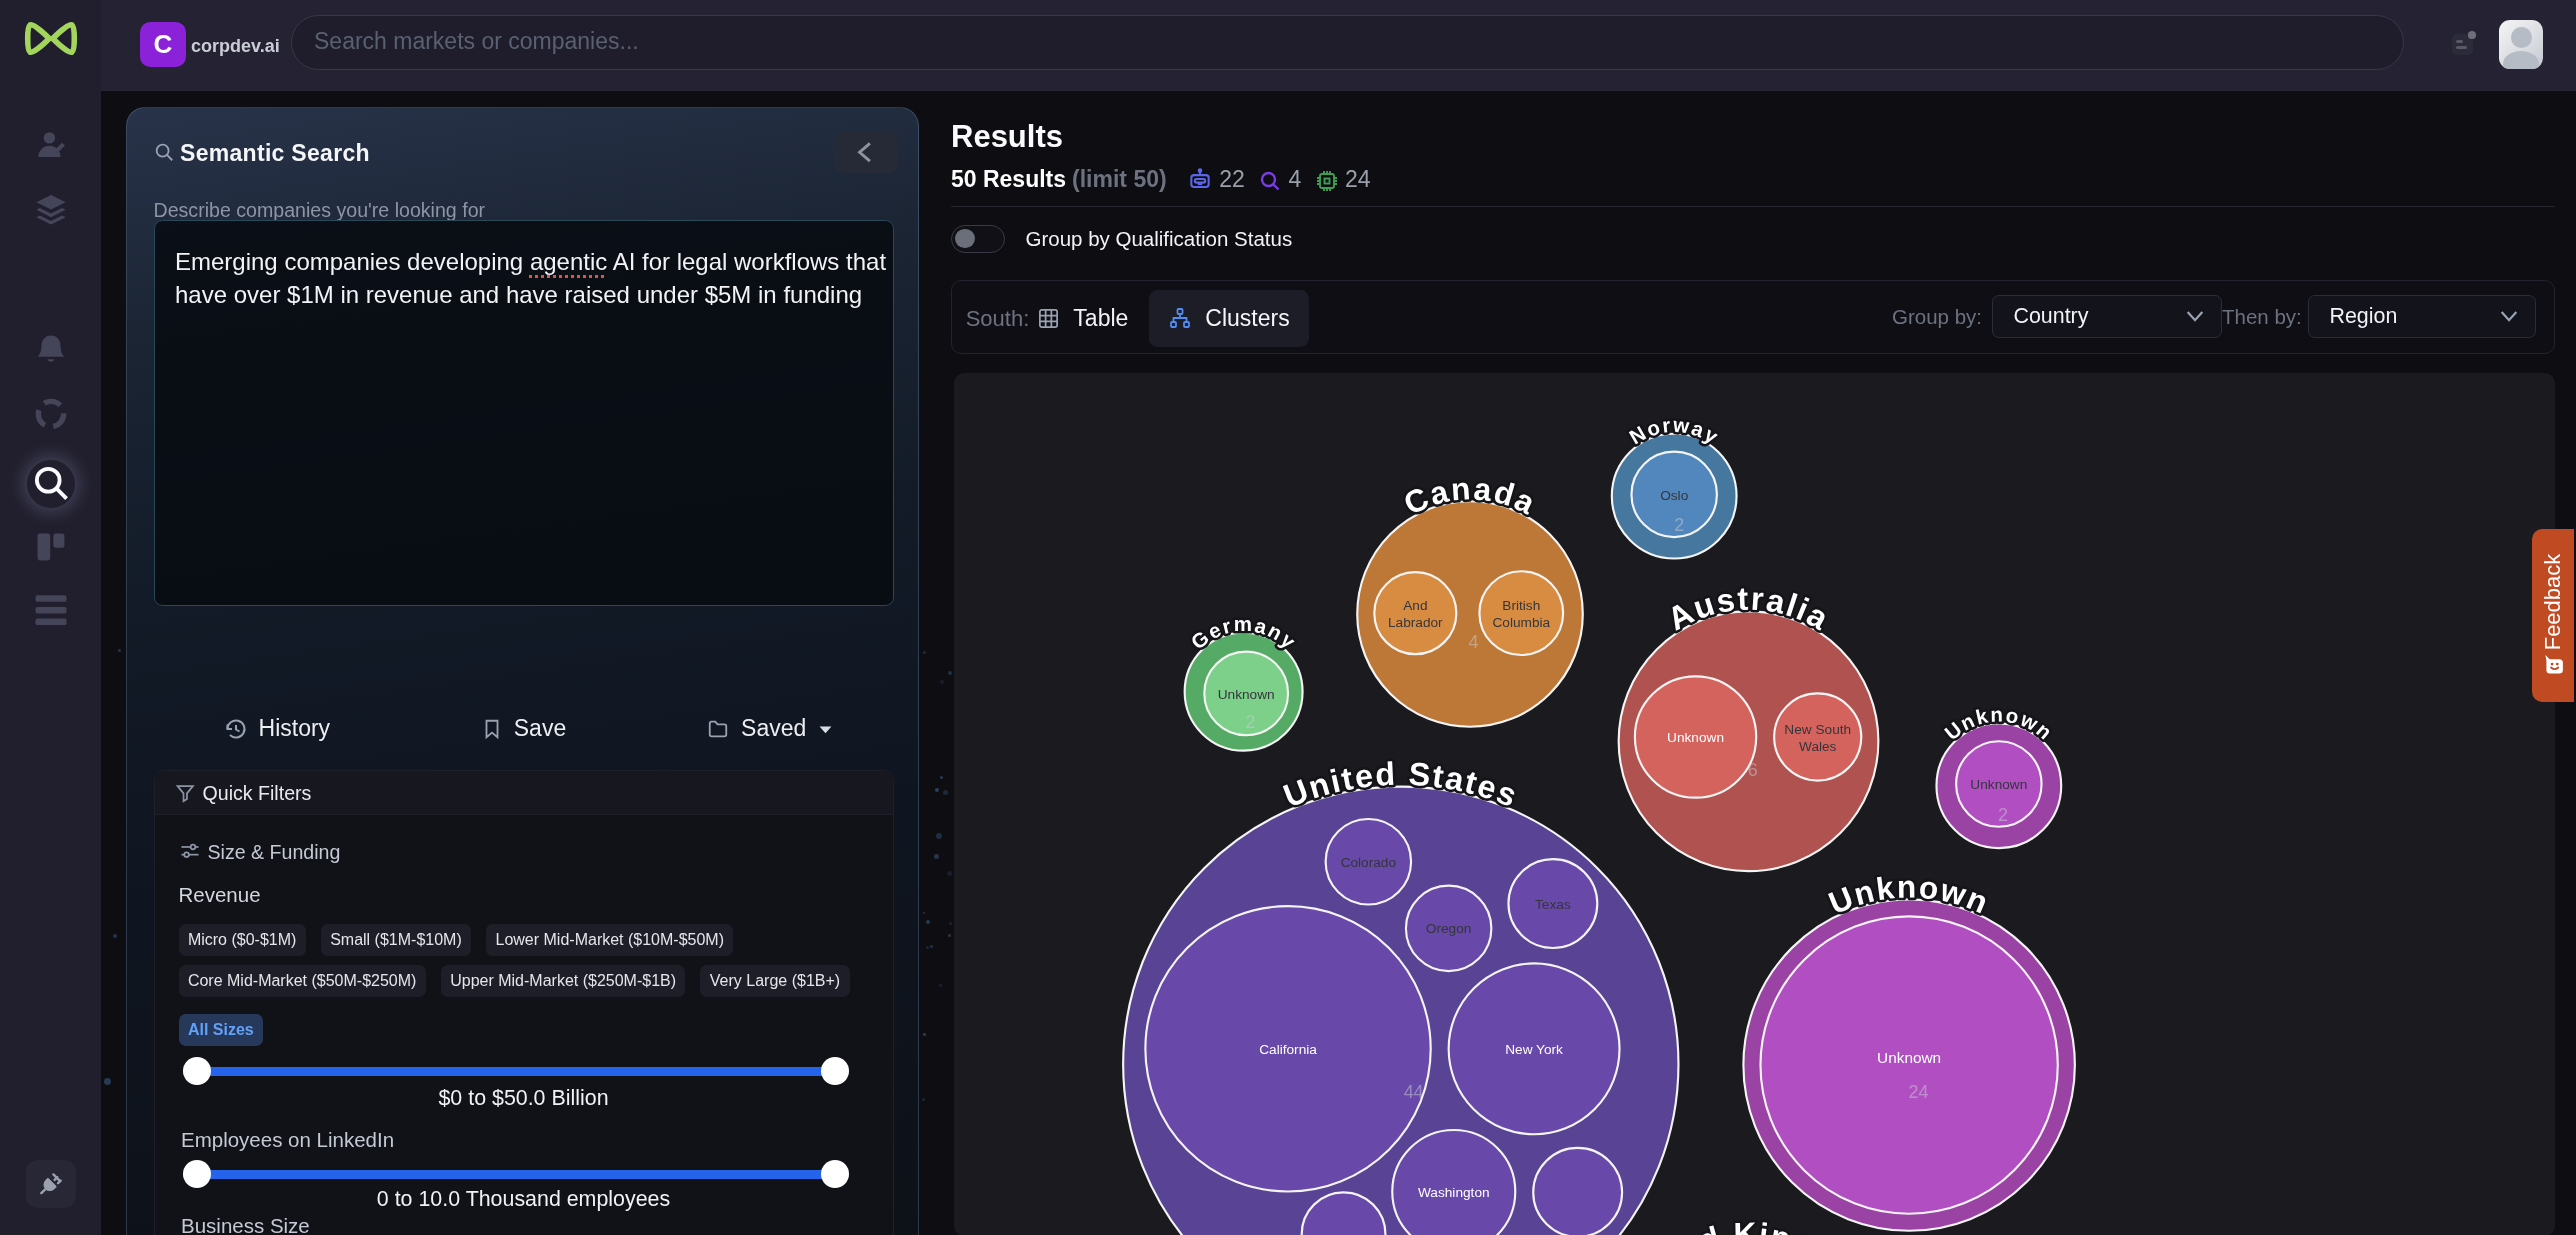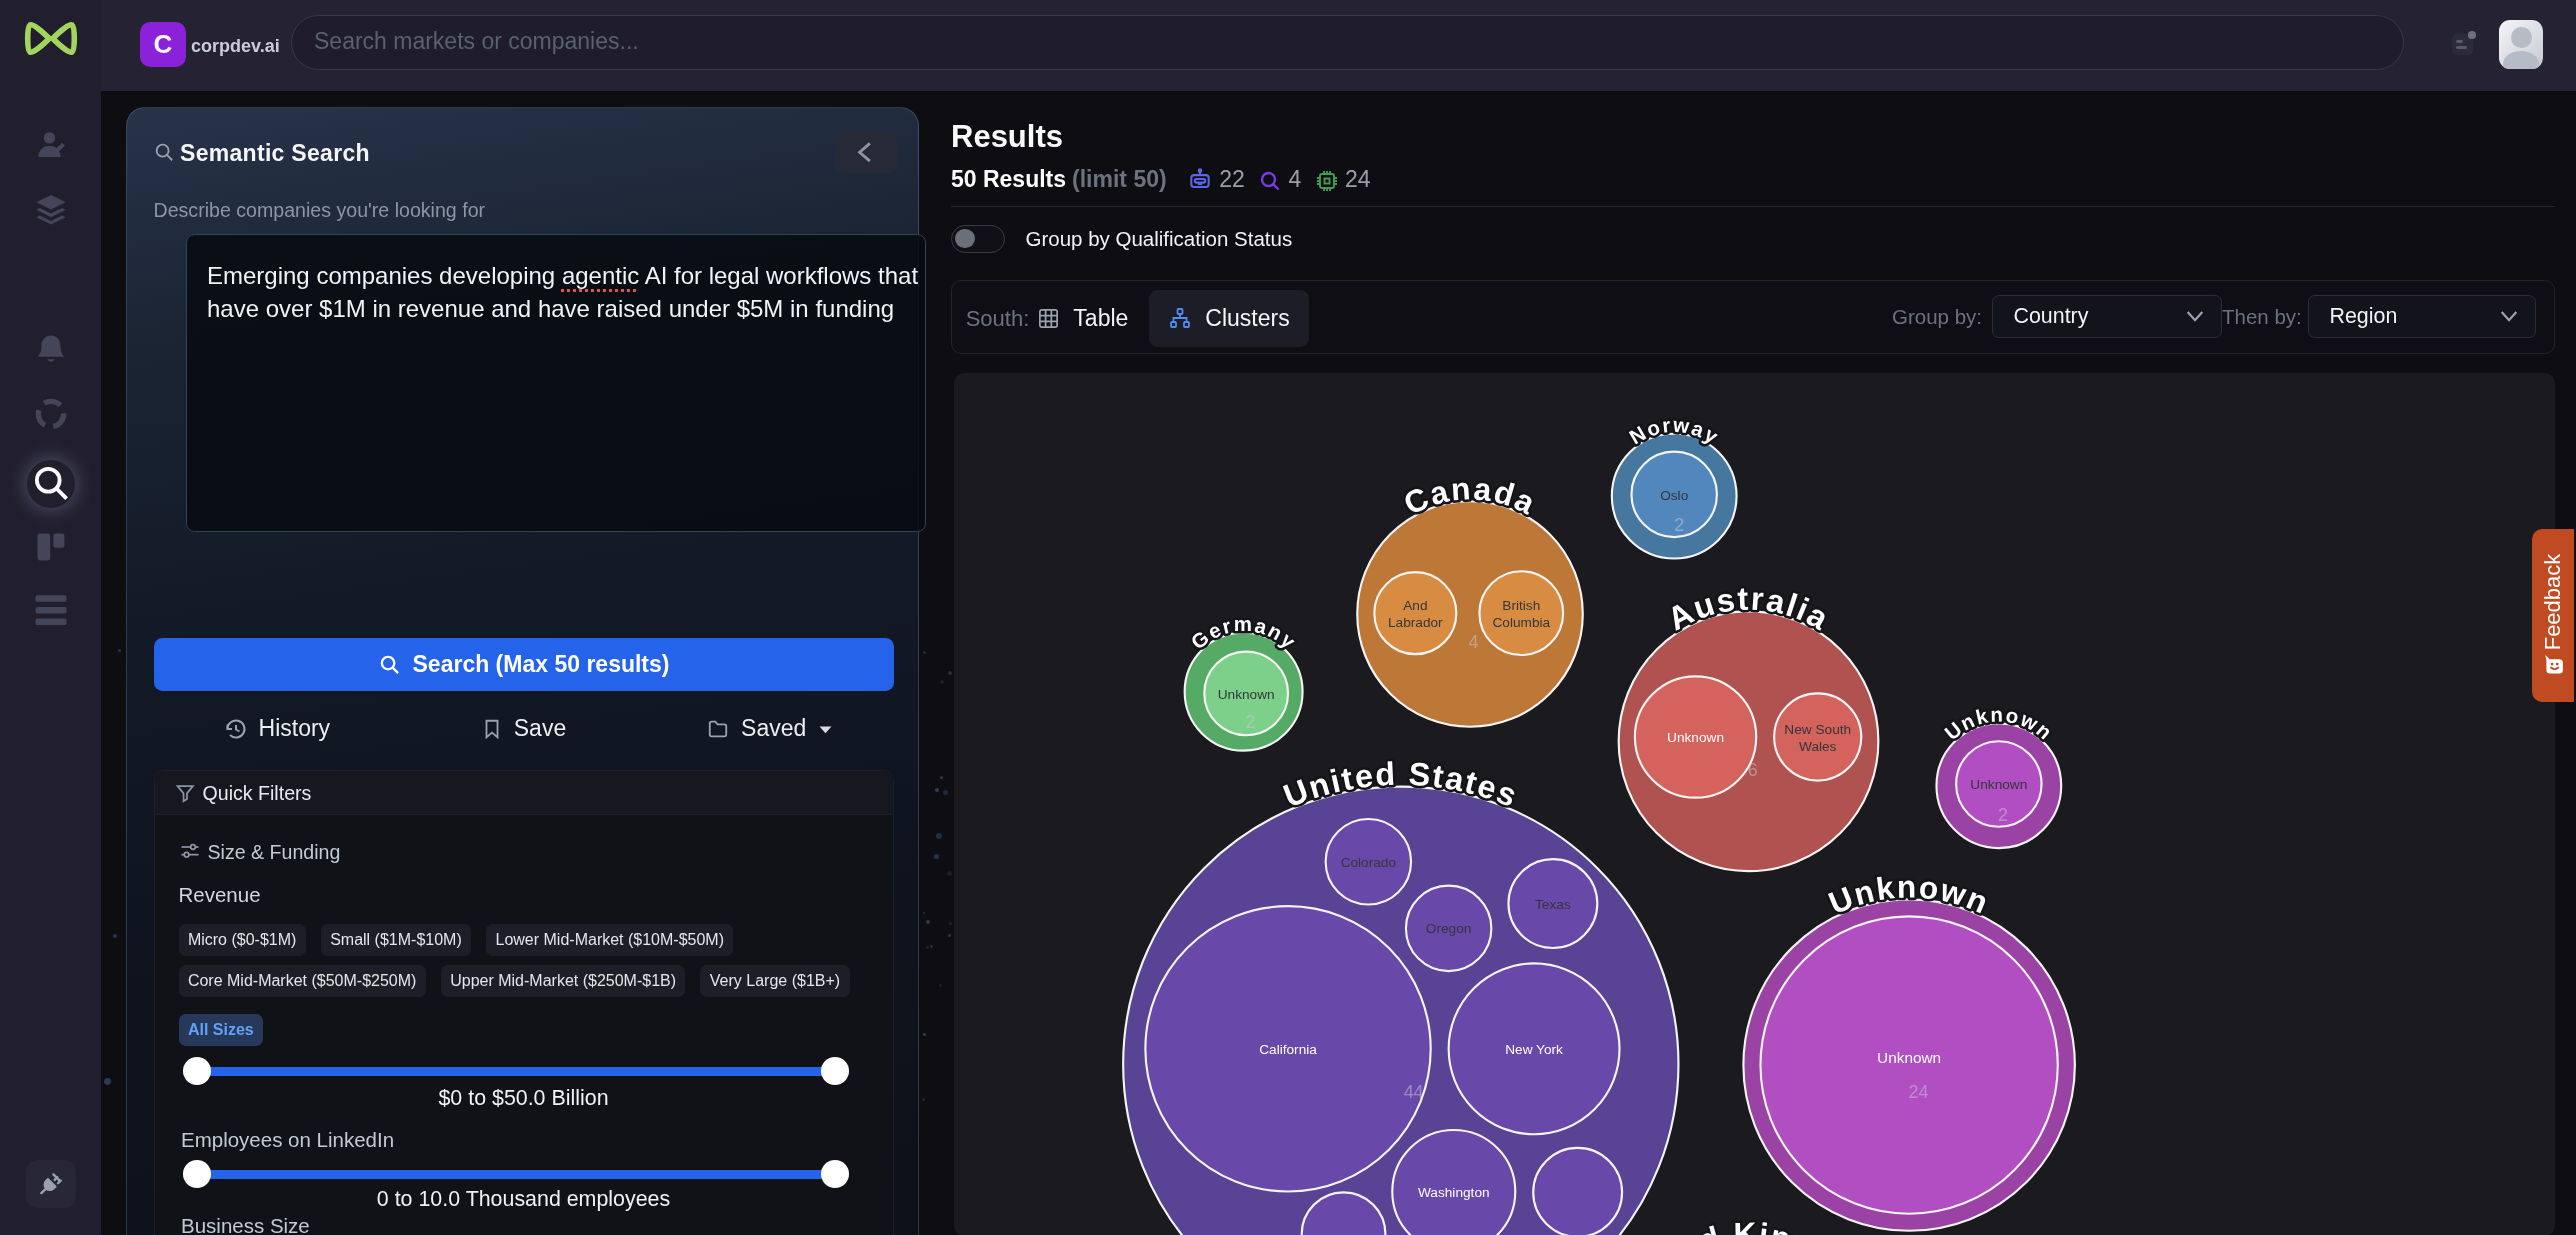--- a/index.html
+++ b/index.html
@@ -19,21 +19,21 @@
 #notedot { position:absolute; left:2367px; top:31px; width:7.7px; height:7.7px; background:#6e6e7d; border-radius:50%; }
 #avatar { position:absolute; left:2398px; top:19.6px; width:44px; height:49px; border-radius:11px; background:linear-gradient(135deg,#f4f5f6,#c6cad1); overflow:hidden; }
 #avatar .hd { position:absolute; left:12px; top:7.7px; width:20.5px; height:20.5px; border-radius:50%; background:#b6bcc5; }
 #avatar .bd { position:absolute; left:4.3px; top:31px; width:36px; height:26px; border-radius:50% 50% 0 0; background:#b6bcc5; }
 
 #panel { position:absolute; left:126px; top:107px; width:793px; height:1128px; border-radius:19px 19px 0 0; background:linear-gradient(172deg,#28334a 0%,#1b2534 18%,#131b28 40%,#0f1520 65%,#0d1118 100%); border:0.9px solid rgba(120,150,185,.30); border-bottom:none; z-index:3; }
 #panel h2 { position:absolute; left:53px; top:32px; font-size:23px; color:#f5f6f8; letter-spacing:0.3px; }
 #backbtn { position:absolute; left:707px; top:24px; width:64px; height:41px; background:#252a36; border-radius:8.5px; }
 #backbtn svg { position:absolute; left:22px; top:10.2px; }
 #pdesc { position:absolute; left:26.5px; top:91px; font-size:19.6px; color:#8d95a5; }
-#ta { position:absolute; left:26.5px; top:126px; width:740px; height:298px; background:rgba(7,11,17,.85); border:0.9px solid #2c4756; border-radius:8.5px; padding:24px 20.5px; font-size:24px; white-space:nowrap; line-height:33px; color:#f2f3f5;margin-left:32px; }
+#ta { position:absolute; left:26.5px; top:112px; width:740px; height:386px; background:rgba(7,11,17,.85); border:0.9px solid #2c4756; border-radius:8.5px; padding:24px 20.5px; font-size:24px; white-space:nowrap; line-height:33px; color:#f2f3f5; }
 #ta .sq { text-decoration:underline; text-decoration-style:dotted; text-decoration-color:#e0524b; text-decoration-thickness:2.6px; text-underline-offset:5.1px; }
 #searchbtn { position:absolute; left:26.5px; top:530px; width:740px; height:53px; background:#2563eb; border-radius:8.5px; color:#fff; font-size:23px; font-weight:bold; display:flex; align-items:center; justify-content:center; gap:12px; }
 #hrow { position:absolute; left:26.5px; top:600px; width:740px; height:41px; display:flex; }
 #hrow .itm { flex:1; display:flex; align-items:center; justify-content:center; gap:11px; color:#eceef1; font-size:23px; }
 
 #qf { position:absolute; left:26.5px; top:662px; width:740px; height:466px; background:#111118; border:0.9px solid #1f1f29; border-radius:10.2px 10.2px 0 0; border-bottom:none; }
 #qfhead { position:absolute; left:0; top:0; width:100%; height:44px; background:#17171f; border-bottom:0.9px solid #1f1f29; border-radius:10.2px 10.2px 0 0; }
 #qfhead span { position:absolute; left:48px; top:11px; font-size:19.6px; color:#e8eaee; }
 #sf { position:absolute; left:53px; top:70px; font-size:19.6px; color:#c3cad4; }
 #rev { position:absolute; left:24px; top:112px; font-size:20.5px; color:#d3d7de; }
@@ -134,24 +134,20 @@
       <line x1="15.5" y1="15.5" x2="21" y2="21"></line>
     </svg>
   <h2>Semantic Search</h2>
   <div id="backbtn">
       <svg width="19" height="20.5" viewBox="0 0 12 14" fill="none" stroke="#8d93a2" stroke-width="2">
         <polyline points="9,1 2,7 9,13"></polyline>
       </svg>
     </div>
   <div id="pdesc">Describe companies you're looking for</div>
   <div id="ta">Emerging companies developing <span class="sq">agentic</span> AI for legal workflows that<br>have over $1M in revenue and have raised under $5M in funding</div>
-  <div id="searchbtn"><svg width="23" height="23" viewBox="0 0 24 24" fill="none" stroke="#fff" stroke-width="2.4">
-        <circle cx="10.5" cy="10.5" r="6.5"></circle>
-        <line x1="15.5" y1="15.5" x2="21" y2="21"></line>
-      </svg>Search (Max 50 results)</div>
   <div id="hrow">
     <div class="itm"><svg width="24" height="24" viewBox="0 0 24 24" fill="none" stroke="#9aa2b2" stroke-width="2">
           <path d="M3.5 12a8.5 8.5 0 1 1 2.5 6"></path>
           <polyline points="3.5,7.5 3.5,12 8,12"></polyline>
           <polyline points="12,8 12,12.5 15.5,14.5"></polyline>
         </svg>History</div>
     <div class="itm"><svg width="22" height="24" viewBox="0 0 24 24" fill="none" stroke="#9aa2b2" stroke-width="2">
           <path d="M6 3h12v18l-6-5-6 5z"></path>
         </svg>Save</div>
     <div class="itm"><svg width="24" height="22" viewBox="0 0 24 24" fill="none" stroke="#9aa2b2" stroke-width="2">

